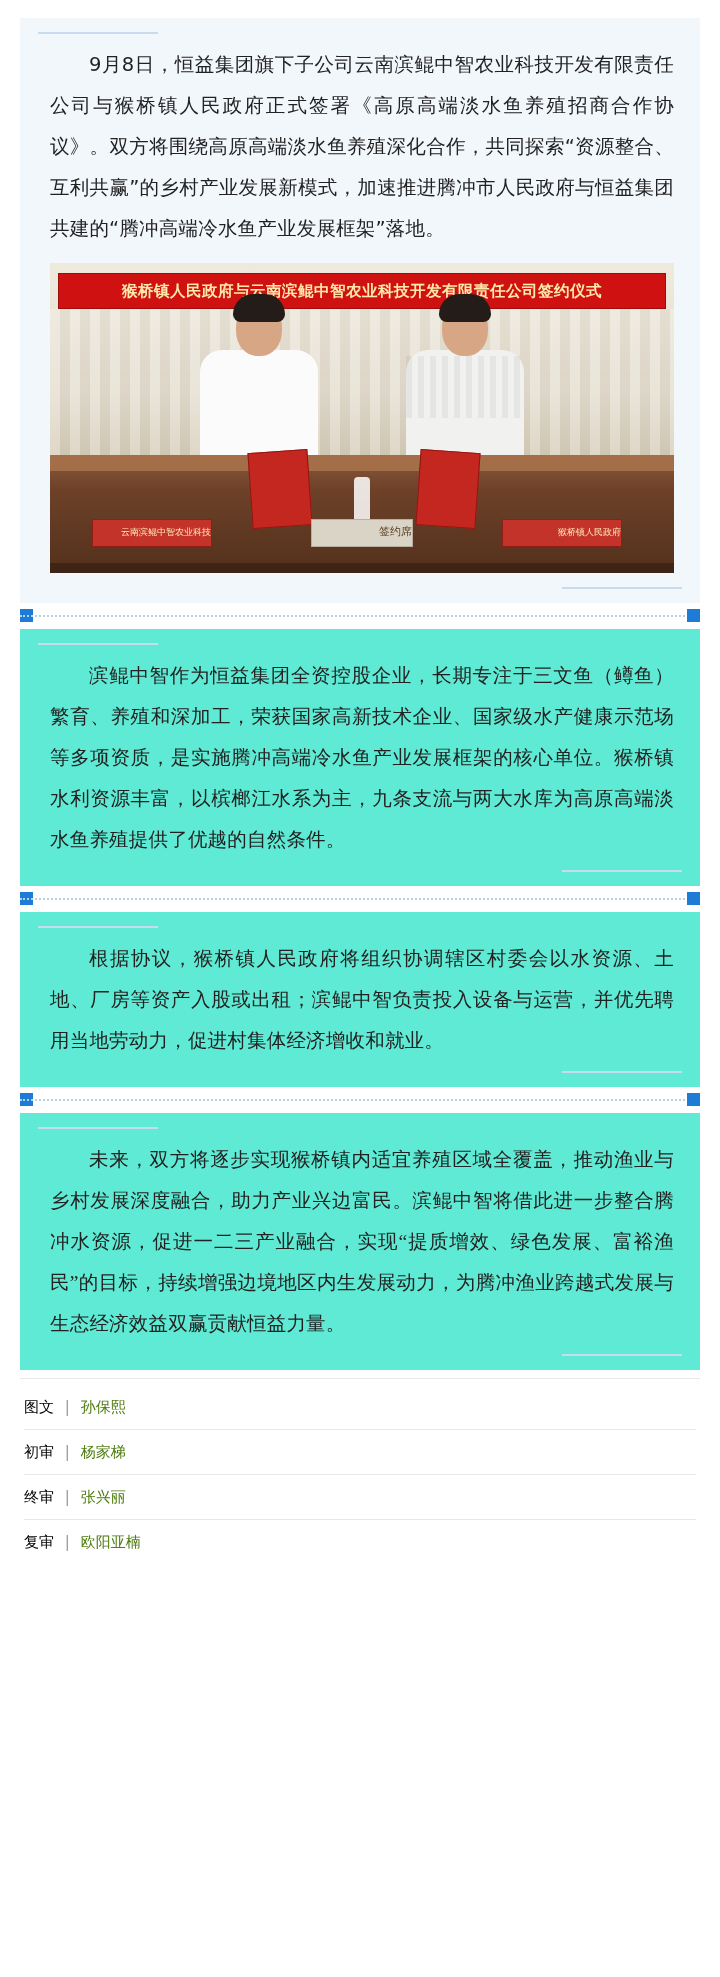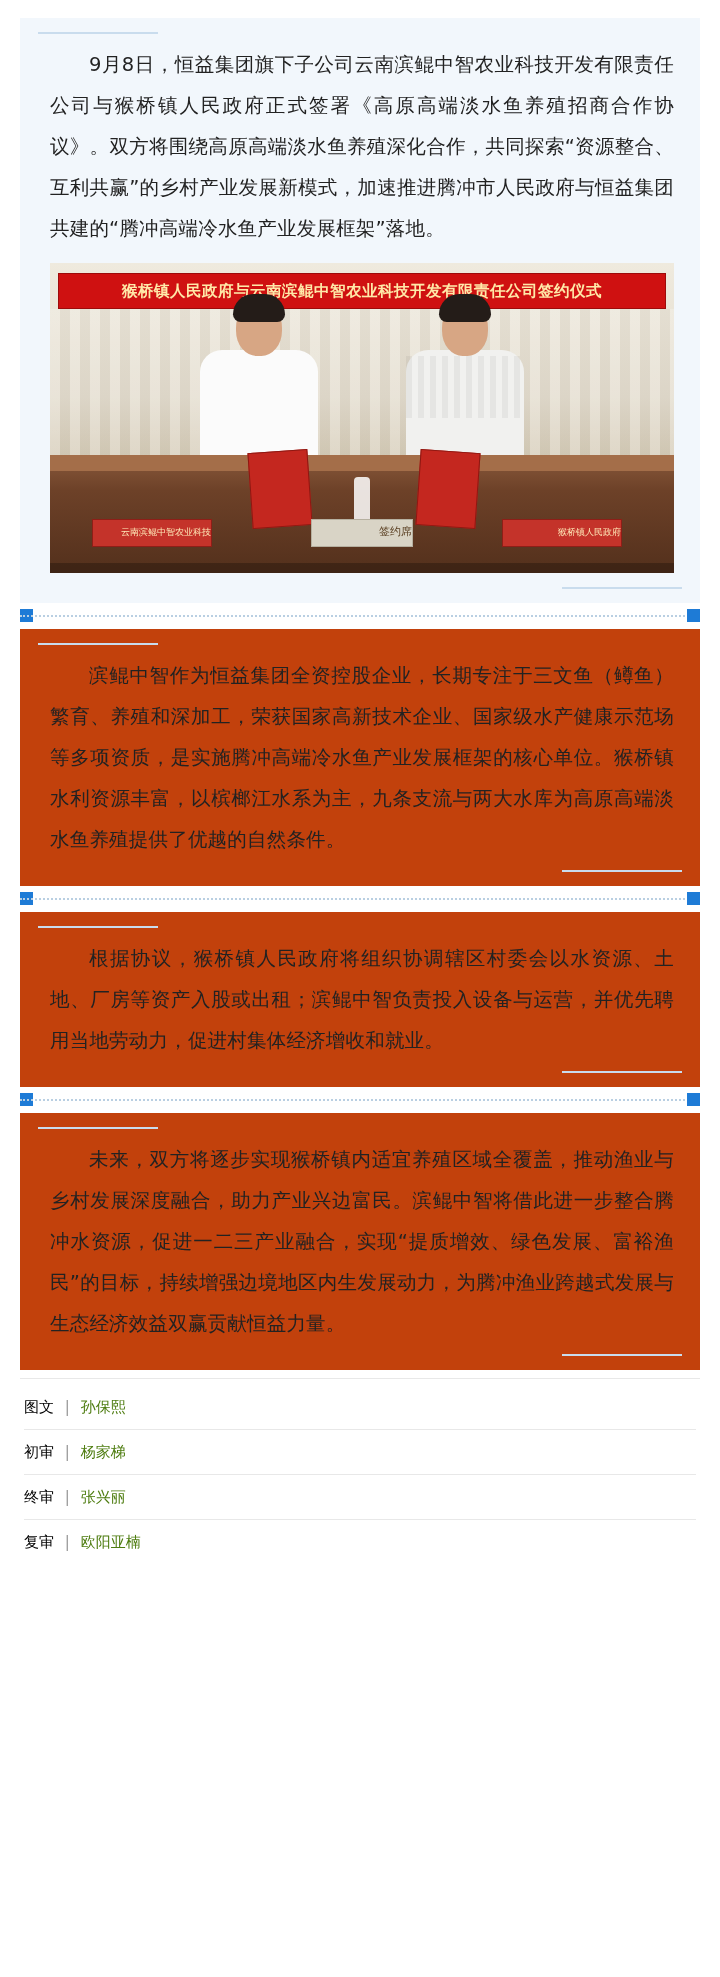--- a/index.html
+++ b/index.html
@@ -21,21 +21,22 @@
 
   
   .card {
     position: relative;
     background: #f2f7fc;
     box-sizing: border-box;
     padding: 26px 26px 26px 30px;
     margin-bottom: 0;
   }
   .card.plain {
-    background: #c2410c;
+    background: #5eead4;
+    font-family: Liberation Serif, serif;
   }
 
   
   .corner-top {
     position: absolute;
     top: 14px;
     left: 18px;
     width: 120px;
     height: 2px;
     background: #c9dced;

